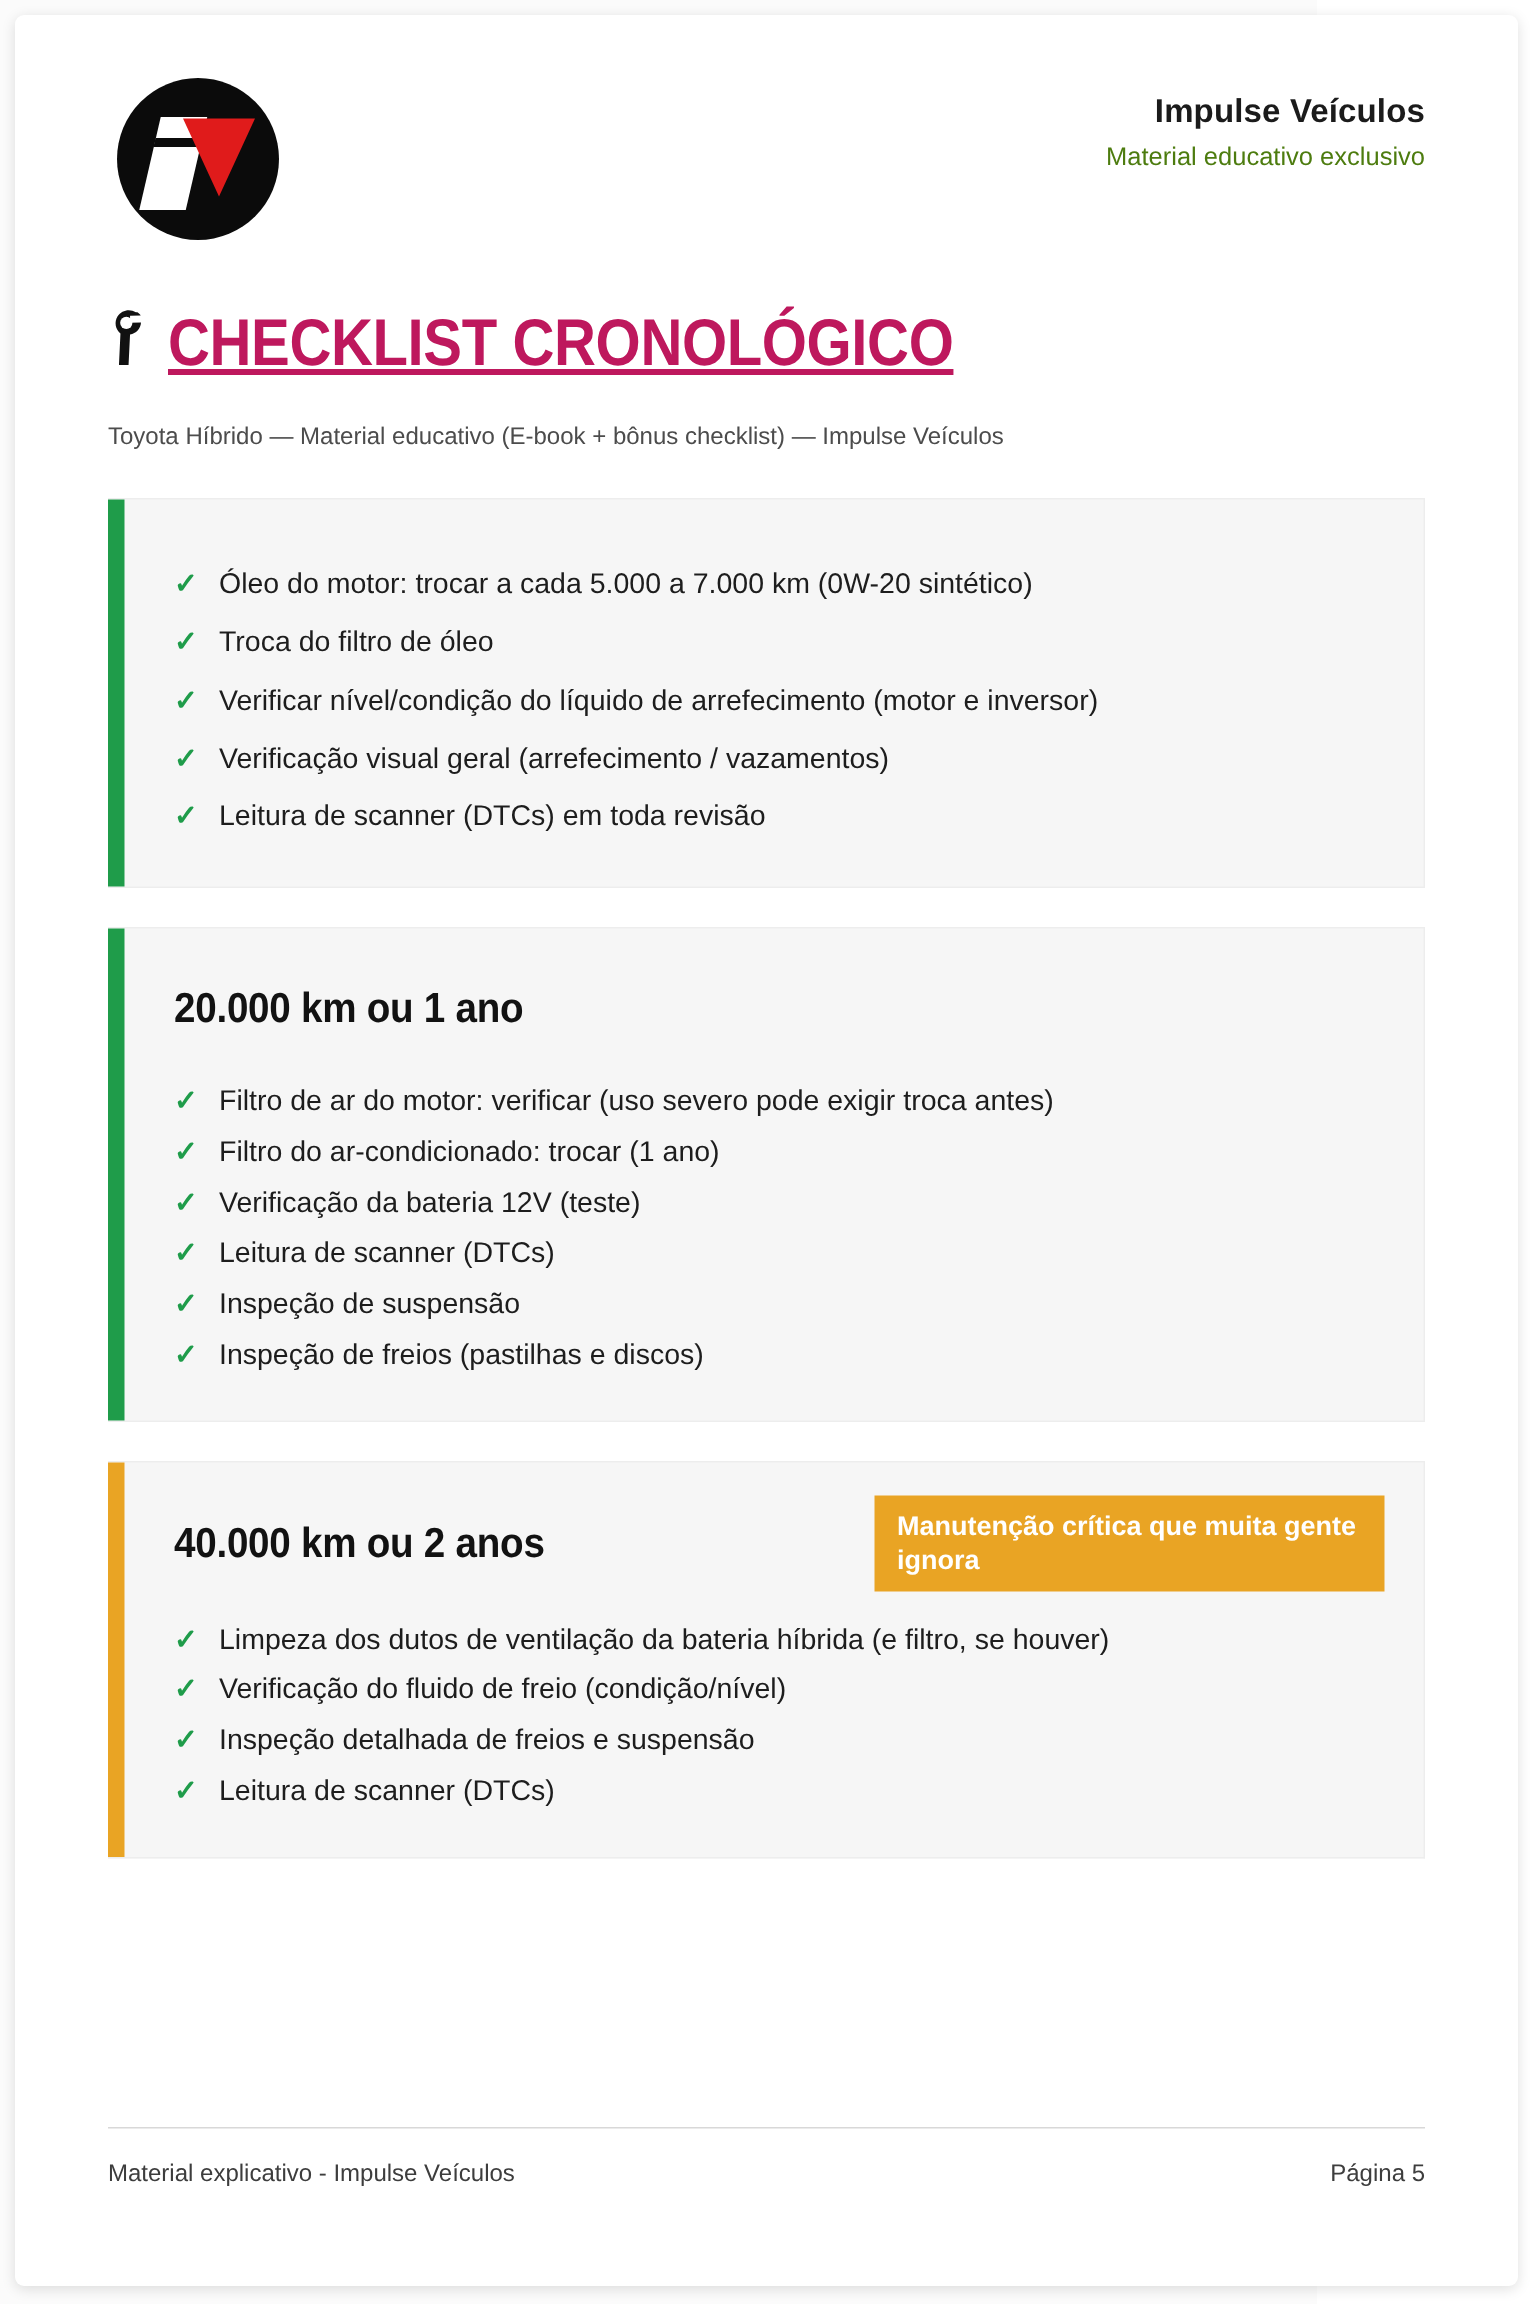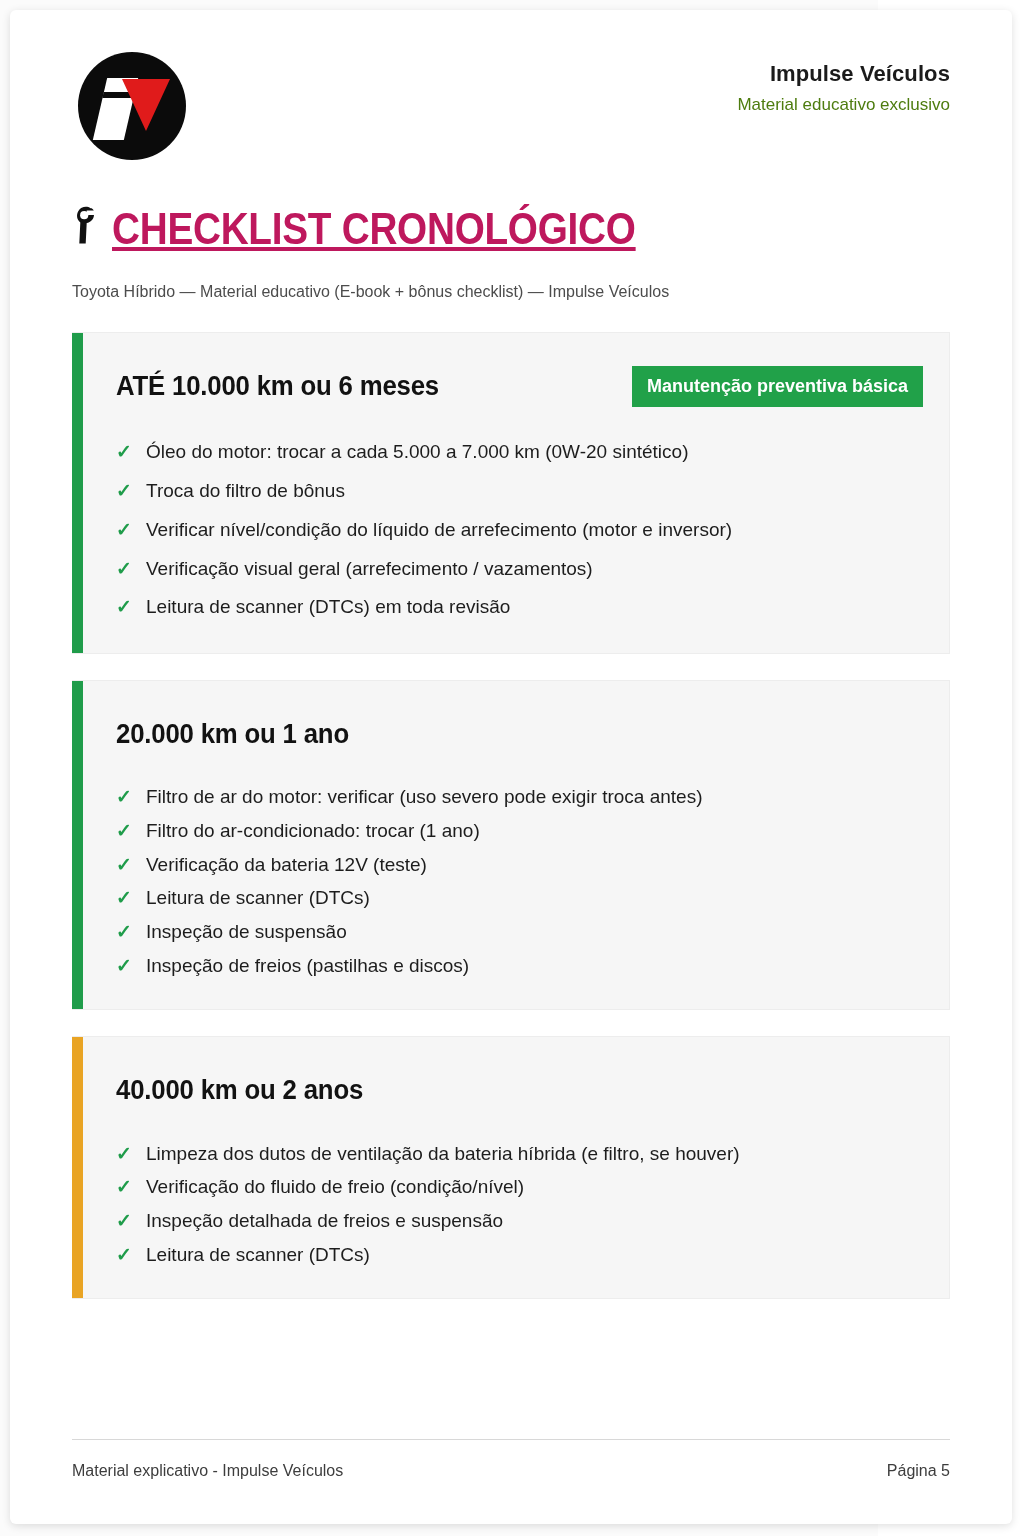--- a/index.html
+++ b/index.html
@@ -216,21 +216,21 @@
   }
   .item-text { flex: 1 1 auto; }
 
   .card-tight .card-list li { padding: 4.5px 0; }
 
   
   .doc-footer {
     position: absolute;
     left: 62px;
     right: 62px;
-    bottom: 44px;
+    bottom: 65px;
     border-top: 1px solid #d8d8d8;
     padding-top: 22px;
     display: flex;
     align-items: center;
     justify-content: space-between;
     font-size: 16px;
     color: #3d3d3d;
   }
 </style>
 </head>
@@ -261,32 +261,28 @@
         </span>
         <span class="doc-title-text">CHECKLIST CRONOLÓGICO</span>
       </h1>
       <div class="doc-subtitle">Toyota Híbrido — Material educativo (E-book + bônus checklist) — Impulse Veículos</div>
     </div>
 
     <div class="cards">
 
       <div class="card card-green">
         <div class="card-accent"></div>
-        <div class="card-head">
-          <div class="card-title">ATÉ 10.000 km ou 6 meses</div>
-          <div class="card-badge">Manutenção preventiva básica</div>
-        </div>
         <ul class="card-list">
           <li>
             <span class="check-icon">✓</span>
             <span class="item-text">Óleo do motor: trocar a cada 5.000 a 7.000 km (0W-20 sintético)</span>
           </li>
           <li>
             <span class="check-icon">✓</span>
-            <span class="item-text">Troca do filtro de bônus</span>
+            <span class="item-text">Troca do filtro de óleo</span>
           </li>
           <li>
             <span class="check-icon">✓</span>
             <span class="item-text">Verificar nível/condição do líquido de arrefecimento (motor e inversor)</span>
           </li>
           <li>
             <span class="check-icon">✓</span>
             <span class="item-text">Verificação visual geral (arrefecimento / vazamentos)</span>
           </li>
           <li>
@@ -326,20 +322,21 @@
             <span class="check-icon">✓</span>
             <span class="item-text">Inspeção de freios (pastilhas e discos)</span>
           </li>
         </ul>
       </div>
 
       <div class="card card-orange card-tight">
         <div class="card-accent"></div>
         <div class="card-head">
           <div class="card-title">40.000 km ou 2 anos</div>
+          <div class="card-badge">Manutenção crítica que muita gente ignora</div>
         </div>
         <ul class="card-list">
           <li>
             <span class="check-icon">✓</span>
             <span class="item-text">Limpeza dos dutos de ventilação da bateria híbrida (e filtro, se houver)</span>
           </li>
           <li>
             <span class="check-icon">✓</span>
             <span class="item-text">Verificação do fluido de freio (condição/nível)</span>
           </li>

